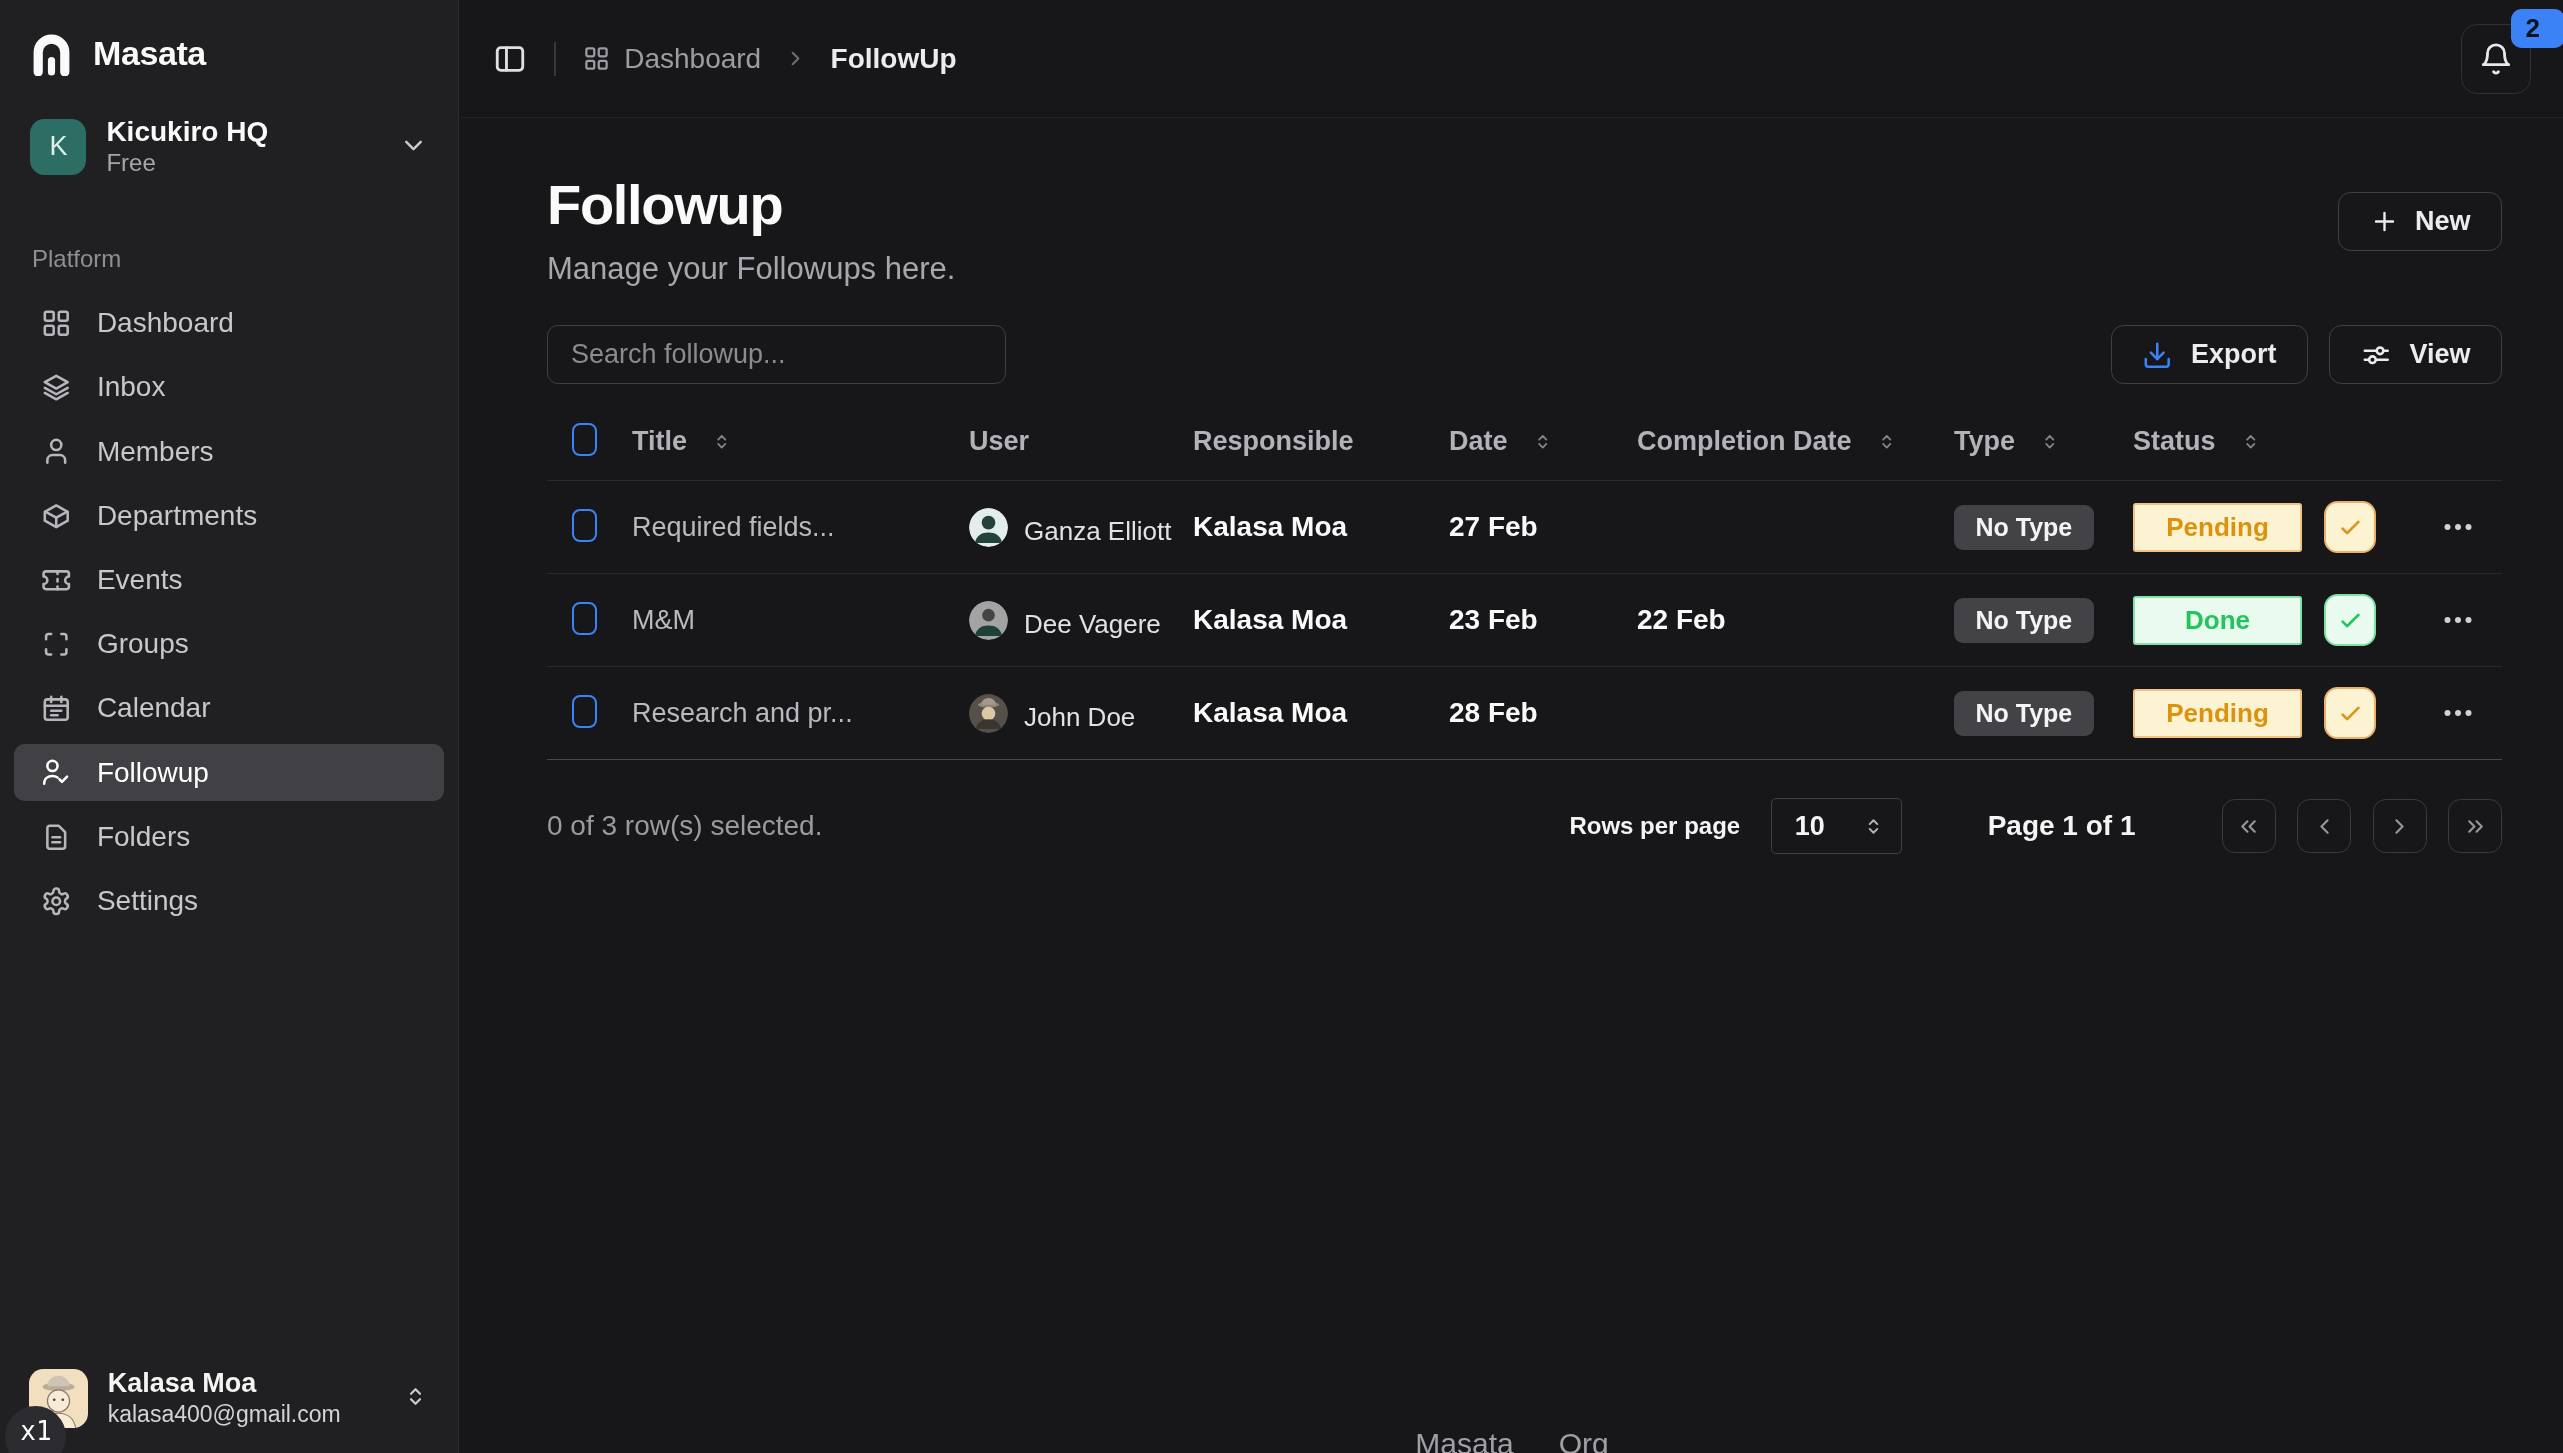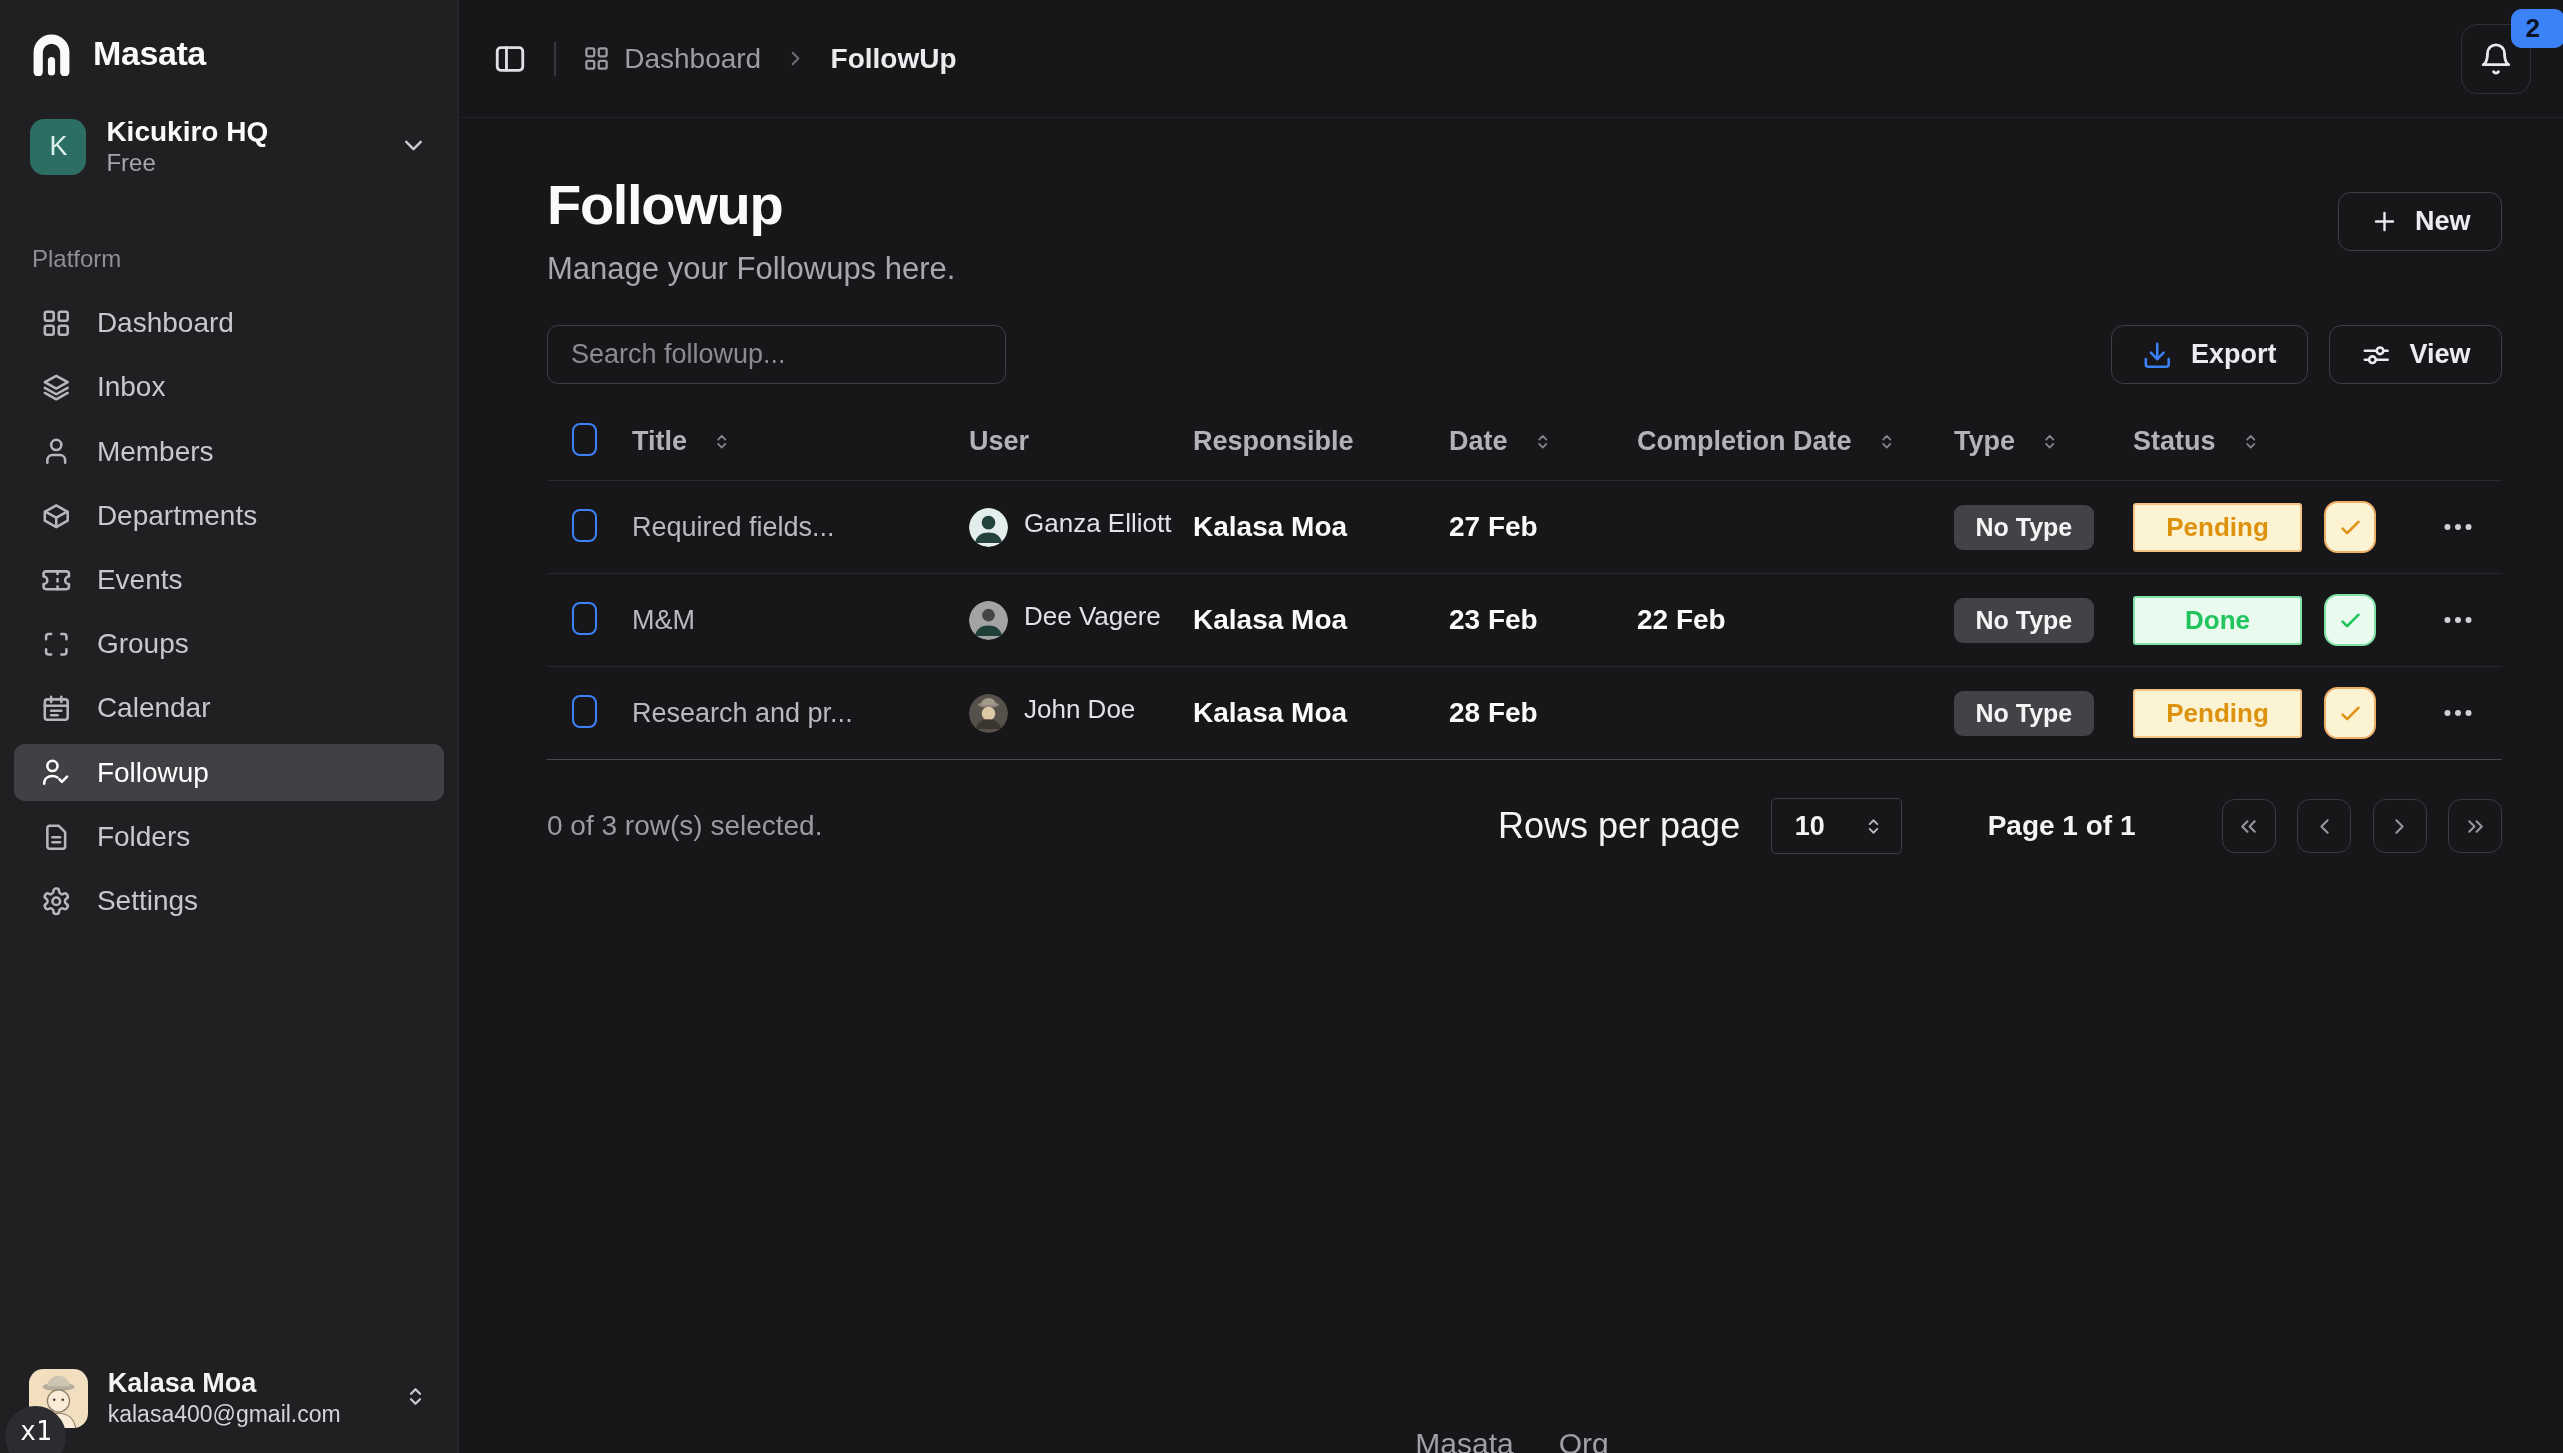--- a/index.html
+++ b/index.html
@@ -118,21 +118,21 @@
   .th { font-size: 27px; font-weight: 600; color: #b2b2b9; }
   .th-sort { display: flex; align-items: center; gap: 24px; font-size: 27px; font-weight: 600; color: #b2b2b9; }
   .sort-ic { color: #84848b; }
   .c-pad { padding-left: 25px; }
 
   .checkbox {
     display: inline-block; width: 25px; height: 33px; border: 2.7px solid #3b82f6; border-radius: 8px;
     cursor: pointer;
   }
   .cell-title { font-size: 27px; color: #b9b9c0; }
-  .cell-user { display: flex; align-items: flex-start; gap: 16px; font-size: 26px; color: #e2e2e6; }
+  .cell-user { display: flex; align-items: flex-end; gap: 16px; font-size: 26px; color: #e2e2e6; }
   .avatar { width: 39px; height: 39px; border-radius: 50%; overflow: hidden; flex: 0 0 auto; }
   .cell-bold { font-size: 28px; font-weight: 700; color: #fafafa; }
 
   .pill-type {
     display: inline-flex; align-items: center; justify-content: center;
     background: #424247; color: #f4f4f5; border-radius: 9px;
     padding: 8px 21.5px; font-size: 25px; font-weight: 700;
   }
   .pill-status {
     display: inline-flex; align-items: center; justify-content: center; min-width: 169px;
@@ -147,21 +147,21 @@
   }
   .check-btn.amber { background: #fcf3d3; border-color: #edae68; color: #e0941a; }
   .check-btn.green { background: #e9fbee; border-color: #7ee0a5; color: #22c55e; }
 
   .menu-btn { display: flex; align-items: center; justify-content: center; width: 52px; height: 52px; color: #d0d0d5; }
 
   
   .table-footer { margin-top: 38px; display: flex; align-items: center; }
   .sel-text { font-size: 28px; color: #9a9aa1; }
   .tf-right { margin-left: auto; display: flex; align-items: center; }
-  .rpp-label { font-size: 36px; font-weight: 400; color: #f4f4f5; }
+  .rpp-label { font-size: 24px; font-weight: 700; color: #f4f4f5; }
   .rpp-select {
     margin-left: 30.5px; width: 131px; height: 56px; border: 1.8px solid #3f3f45; border-radius: 5px;
     display: flex; align-items: center; justify-content: space-between; padding: 0 16px 0 23px;
     font-size: 27px; font-weight: 600; color: #f4f4f5;
   }
   .rpp-select svg { color: #b4b4bb; }
   .page-text { font-size: 28px; font-weight: 700; color: #f4f4f5; margin-left: 86px; }
   .pager { margin-left: 86px; display: flex; gap: 21.5px; }
   .pg-btn {
     width: 54px; height: 54px; border: 1.8px solid #3a3a3f; border-radius: 12.6px;

